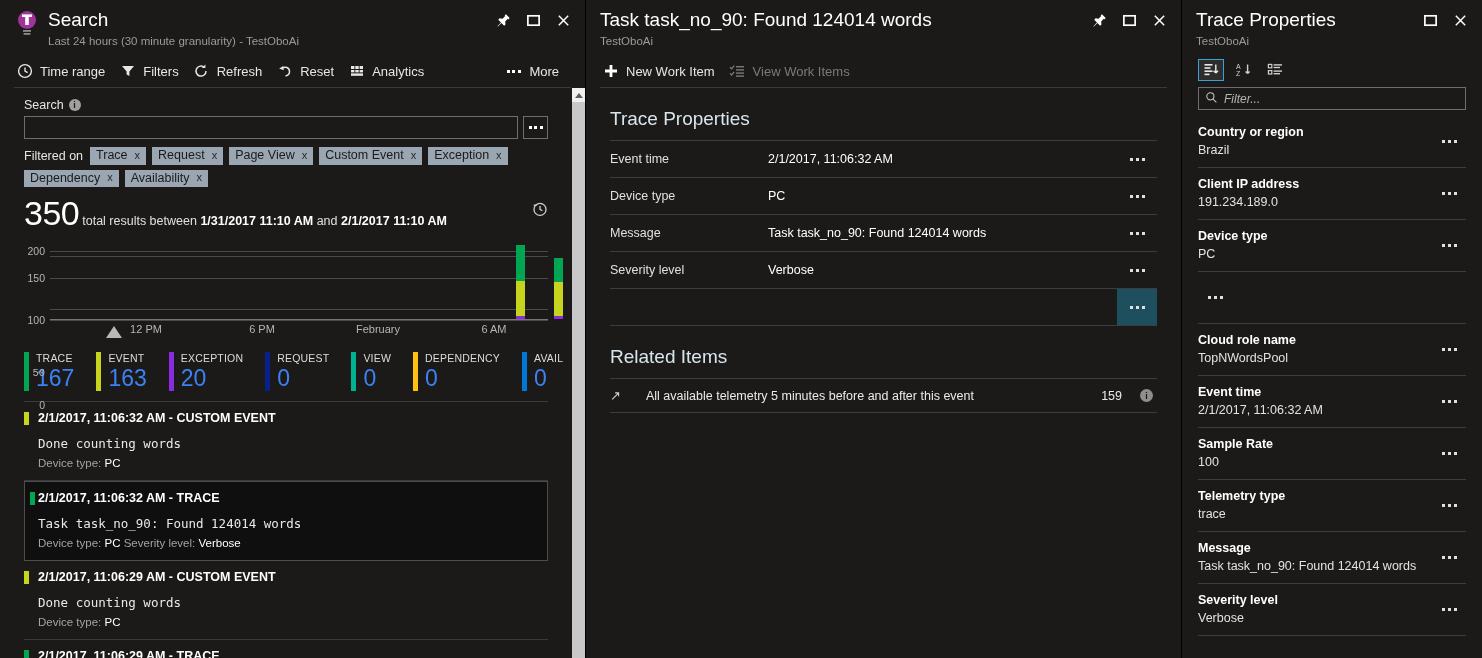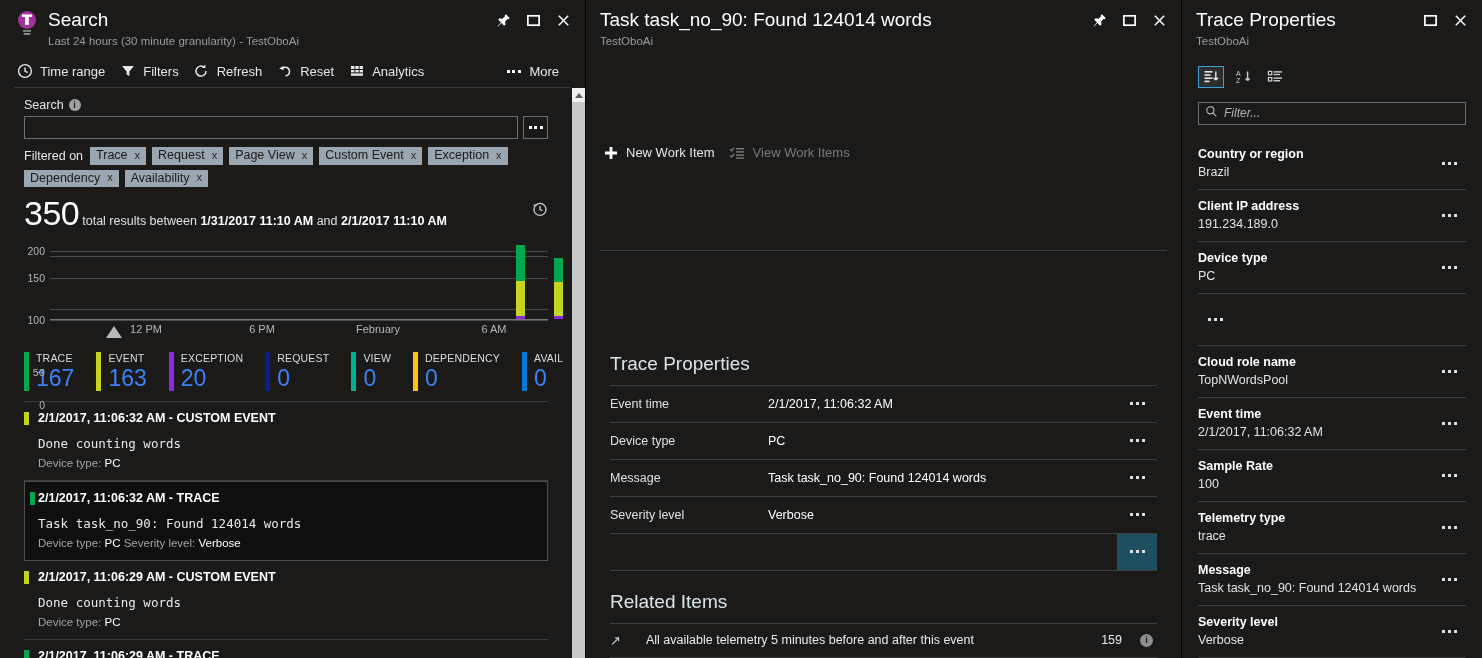--- a/index.html
+++ b/index.html
@@ -6,21 +6,21 @@
   html, body {
     width: 1482px; height: 658px;
     background: #1b1a19;
     font-family: "Liberation Sans", sans-serif;
     color: #ffffff;
     overflow: hidden;
   }
   .app { display: flex; width: 1482px; height: 658px; }
 
   
-  .blade { background: #1b1a19; position: relative; height: 658px; display: flex; flex-direction: column; justify-content: space-between; }
+  .blade { background: #1b1a19; position: relative; height: 658px; display: flex; flex-direction: column; }
   .blade-head { padding: 8px 14px 6px 14px; display: flex; align-items: flex-start; flex: none; }
   .blade-head .titles { flex: 1; min-width: 0; }
   .blade-title { font-size: 19px; font-weight: 400; color: #ffffff; line-height: 24px; white-space: nowrap; overflow: hidden; }
   .blade-sub { font-size: 11.5px; color: #9b9b9b; line-height: 16px; margin-top: 1px; }
   .head-btns { display: flex; align-items: center; gap: 14px; padding-top: 4px; flex: none; }
   .hbtn { width: 16px; height: 16px; cursor: pointer; display: flex; align-items: center; justify-content: center; color: #ffffff; }
   .hbtn svg { display: block; }
 
   
   .toolbar { display: flex; align-items: center; padding: 0 14px; height: 32px; flex: none; gap: 0; }

